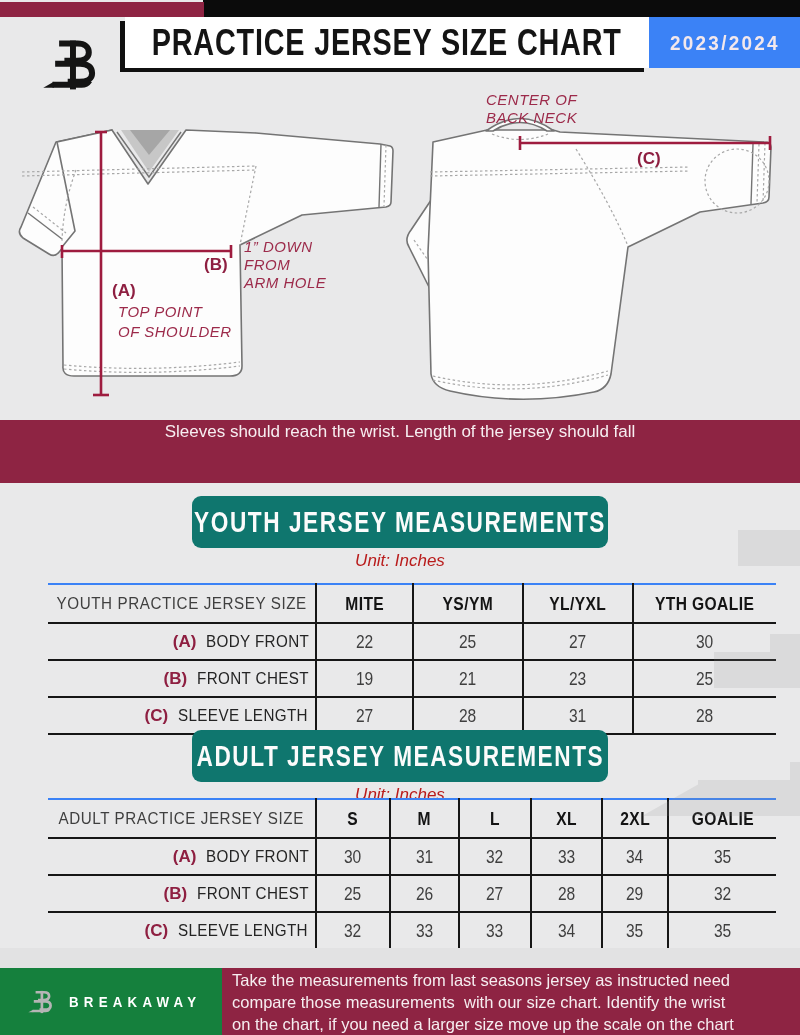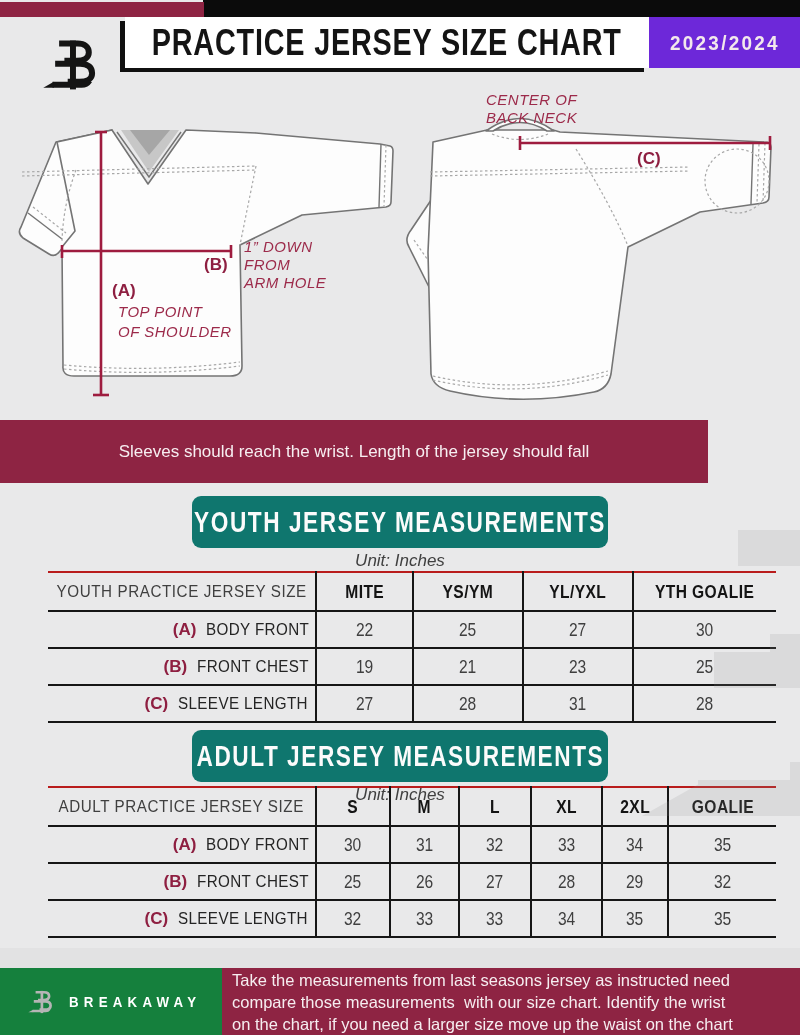--- a/index.html
+++ b/index.html
@@ -7,51 +7,51 @@
         font-family:"Liberation Sans",sans-serif;margin:0 auto;}
   .abs{position:absolute;}
 
   
   .topbar-black{left:203px;top:0;width:597px;height:17px;background:#0b0b0b;}
   .topbar-maroon{left:0;top:2px;width:204px;height:15px;background:#8e2443;}
   .titlebox{left:125px;top:17px;width:524px;height:51px;background:#ffffff;
             box-shadow:-5px 4px 0 #101010;display:flex;align-items:center;justify-content:center;z-index:2;}
   .titlebox .t{display:inline-block;transform:scaleX(.8);font-weight:bold;font-size:36px;
                letter-spacing:1px;color:#141414;white-space:nowrap;}
-  .yearbox{left:649px;top:17px;width:151px;height:51px;background:#6d28d9;
+  .yearbox{left:649px;top:17px;width:151px;height:51px;background:#3b82f6;
            display:flex;align-items:center;justify-content:center;z-index:2;}
   .yearbox .t{display:inline-block;transform:scaleX(.9);font-weight:bold;font-size:21px;
               letter-spacing:2.5px;color:#f3e8ec;white-space:nowrap;}
   .logo-header{left:38px;top:27px;width:66px;height:76px;color:#141414;}
 
   
   .diagram{left:0;top:95px;width:800px;height:320px;}
   .body{fill:#fdfdfd;stroke:#747474;stroke-width:1.6;stroke-linejoin:round;}
   .ol{fill:none;stroke:#747474;stroke-width:1.4;}
   .st{fill:none;stroke:#a8a8a8;stroke-width:1.2;stroke-dasharray:2.5 2.5;}
   .mline{fill:none;stroke:#9e1c3f;stroke-width:2.6;}
   .cap{font:italic 15px "Liberation Sans",sans-serif;fill:#9c2a4a;letter-spacing:.5px;}
   .mlabel{font:bold 17px "Liberation Sans",sans-serif;fill:#8e1f41;}
 
   
-  .banner{left:0;top:420px;width:708px;height:63px;background:#8e2443;display:flex;
-          flex-direction:column;align-items:center;justify-content:center;z-index:2;}
+  .banner{left:0;top:420px;width:800px;height:63px;background:#8e2443;display:flex;
+          flex-direction:column;align-items:center;justify-content:flex-start;z-index:2;}
   .banner div{color:#f7eef1;font-size:17px;line-height:23px;white-space:pre;}
 
   
   .badge{left:50%;transform:translateX(-50%);width:416px;height:52px;background:#0f766e;
          border-radius:9px;display:flex;align-items:center;justify-content:center;}
   .badge .t{display:inline-block;transform:scaleX(.78);font-weight:bold;font-size:29px;
             letter-spacing:2px;color:#fbfbfb;white-space:nowrap;}
-  .unit{left:0;width:800px;text-align:center;font-style:italic;font-size:17px;color:#404040;}
+  .unit{left:0;width:800px;text-align:center;font-style:italic;font-size:17px;color:#b91c1c;}
 
   
   .tablewrap{left:48px;width:728px;}
   table.sizetable{border-collapse:collapse;width:728px;table-layout:fixed;
-                  border-top:2px solid #b91c1c;}
+                  border-top:2px solid #3b82f6;margin-top:12px;}
   table.sizetable tr{border-bottom:2px solid #161616;}
   table.sizetable td{padding:0;height:35px;vertical-align:middle;}
   table.sizetable tr.hrow td{height:37px;}
   table.sizetable td.v{border-left:2px solid #161616;text-align:center;}
   .hdr-label{text-align:center;}
   .hdr-label span{display:inline-block;transform:scaleX(.95);font-size:16px;color:#3f3f3f;
                   letter-spacing:.6px;white-space:nowrap;}
   .hdr-size span{display:inline-block;transform:scaleX(.82);font-weight:bold;font-size:19px;
                  color:#141414;letter-spacing:.5px;}
   .num span{display:inline-block;transform:scaleX(.82);font-size:19px;color:#3f3f3f;}
@@ -282,16 +282,16 @@
 
   <div class="abs footer-black">
     <svg class="logo-footer" viewBox="0 0 100 100">
       <use href="#blogo"></use>
     </svg>
     <span class="brand">BREAKAWAY</span>
   </div>
   <div class="abs footer-maroon">
     <div>Take the measurements from last seasons jersey as instructed need</div>
     <div>compare those measurements  with our size chart. Identify the wrist</div>
-    <div>on the chart, if you need a larger size move up the waist on the chart</div>
+    <div>on the chart, if you need a larger size move up the scale on the chart</div>
   </div>
 
 </div>
 
 </body></html>

